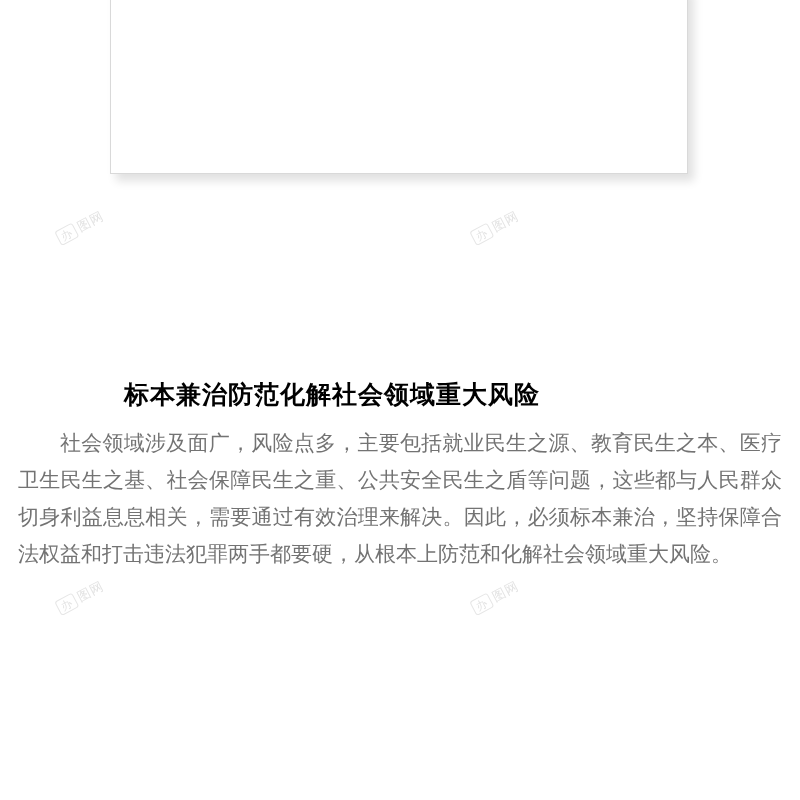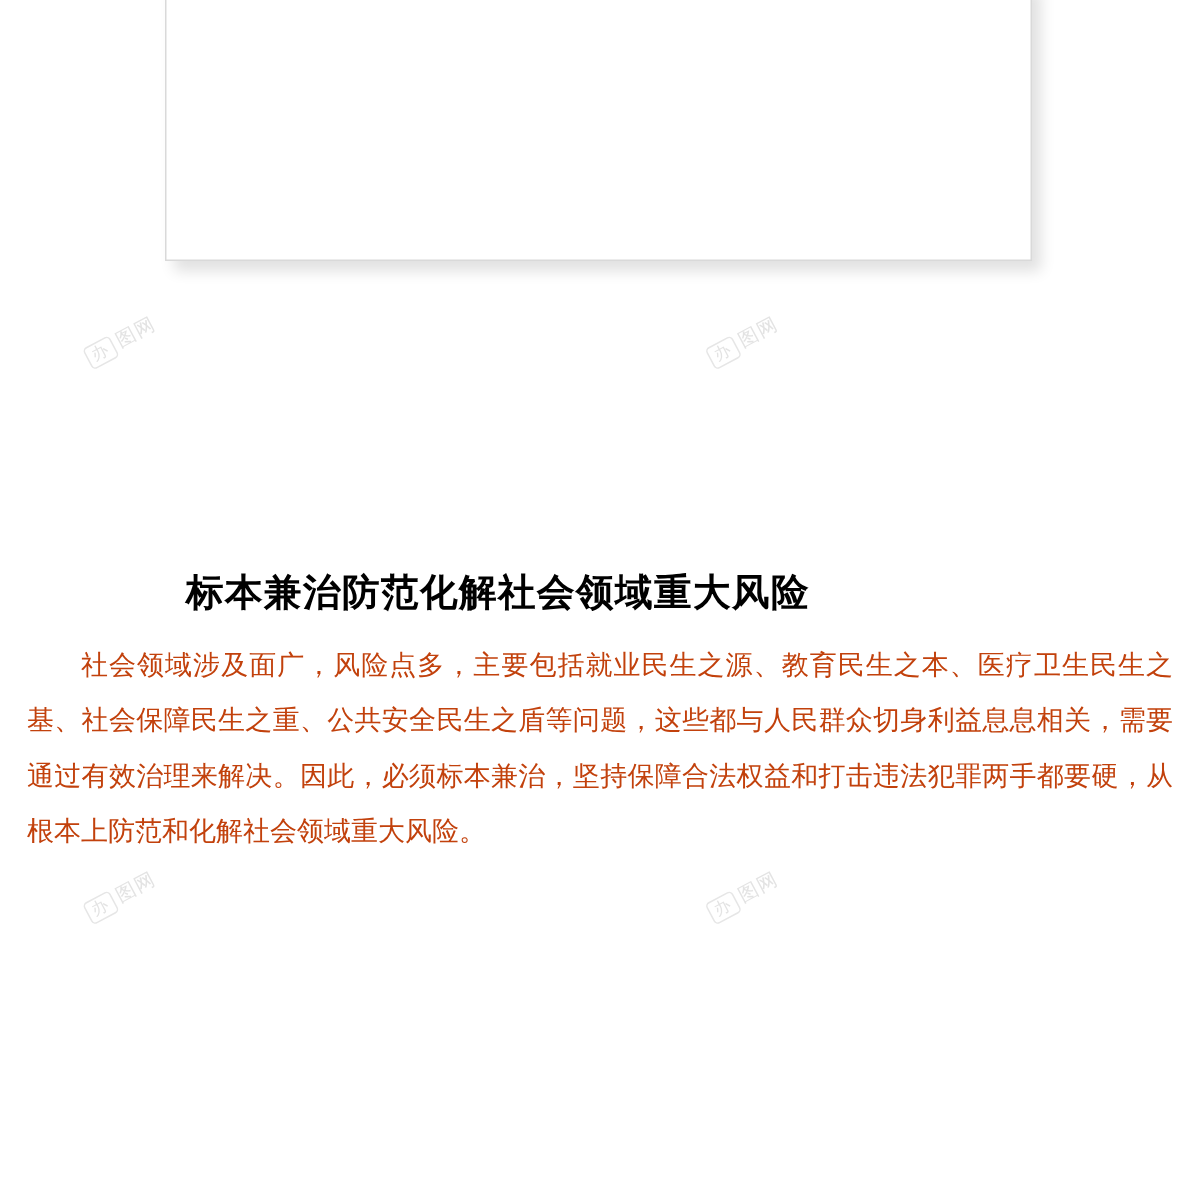--- a/index.html
+++ b/index.html
@@ -73,23 +73,23 @@
     color: #000000;
     font-family: "DejaVu Serif", "Liberation Serif", serif;
   }
   .doc-body {
     position: absolute;
     left: 18px;
     top: 425px;
     width: 764px;
   }
   .para {
-    font-size: 18px;
+    font-size: 21px;
     line-height: 37px;
-    color: #c2410c;
+    color: #737373;
     text-align: justify;
     text-indent: 2em;
     margin: 0 0 12px 0;
     font-family: "DejaVu Serif", "Liberation Serif", serif;
   }
 </style>
 </head>
 <body>
 
 <div class="preview-card"></div>

